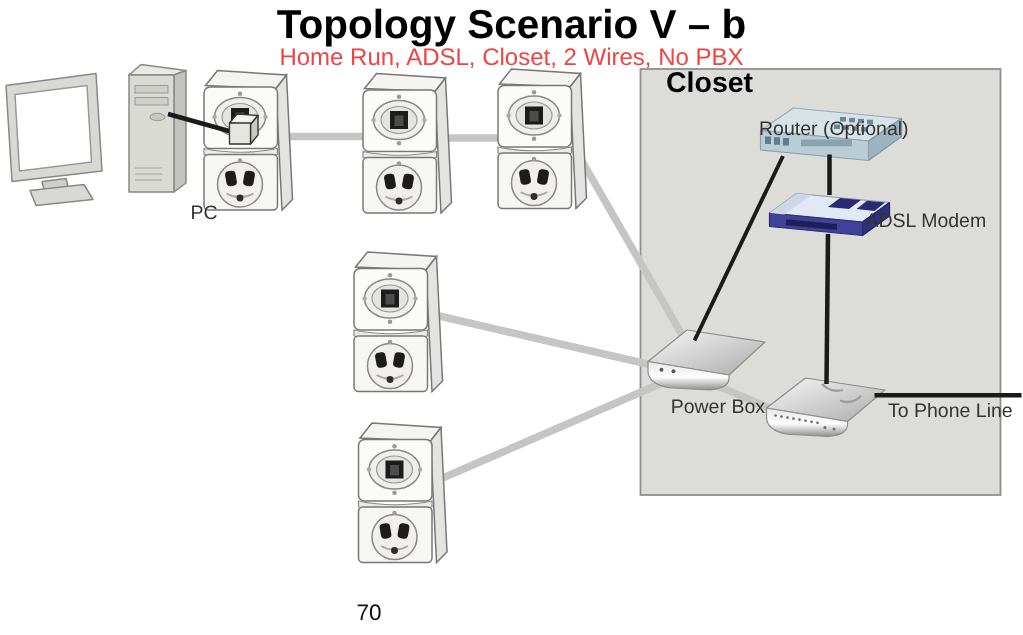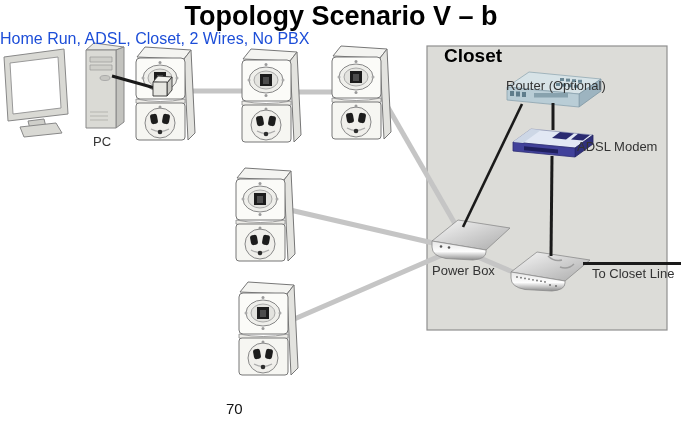--- a/index.html
+++ b/index.html
@@ -2,33 +2,33 @@
 <html><head>
 <meta charset="utf-8">
 <style>
   html,body{margin:0;padding:0;background:#ffffff;}
   #stage{
     position:relative;width:682px;height:423px;background:#ffffff;overflow:hidden;
     font-family:"Liberation Sans", sans-serif;color:#1a1a1a;
   }
   #gfx{position:absolute;left:0;top:0;}
   .lbl{position:absolute;white-space:nowrap;color:#333;font-size:13px;line-height:1.1;}
-  .lbl.center{text-align:left;}
+  .lbl.center{text-align:right;}
   #title{position:absolute;top:1px;left:0;width:682px;text-align:center;
          font-size:27px;font-weight:bold;color:#000;letter-spacing:0px;}
-  #subtitle{position:absolute;top:30px;left:0;width:682px;
-            font-size:16px;color:#1d4ed8;}
+  #subtitle{position:absolute;top:30px;left:0;width:682px;text-align:center;
+            font-size:16px;color:#ef4444;}
   #closet-label{position:absolute;left:444px;top:45px;font-size:19px;font-weight:bold;color:#000;}
   #pc-label{left:93px;top:135px;width:52px;}
   #router-label{left:506px;top:79px;}
   #modem-label{left:577px;top:140px;}
   #starbox-label{left:432px;top:264px;width:78px;}
   #powerunit-label{left:505px;top:291px;width:82px;}
   #phoneline-label{left:592px;top:267px;}
-  #page-number{position:absolute;left:226px;top:400px;width:40px;
+  #page-number{position:absolute;left:226px;top:400px;width:40px;text-align:center;
                font-size:15px;color:#111;}
 </style>
 </head>
 <body>
 
 <div id="stage">
 
   <svg id="gfx" width="682" height="423" viewBox="0 0 682 423">
     <defs>
       <linearGradient id="gBoxTop" x1="0" y1="0" x2="1" y2="1">
@@ -164,15 +164,15 @@
     </g>
   </svg>
 
   <div id="title">Topology Scenario V – b</div>
   <div id="subtitle">Home Run, ADSL, Closet, 2 Wires, No PBX</div>
   <div id="closet-label">Closet</div>
   <div class="lbl center" id="pc-label">PC</div>
   <div class="lbl" id="router-label">Router (Optional)</div>
   <div class="lbl" id="modem-label">ADSL Modem</div>
   <div class="lbl center" id="starbox-label">Power Box</div>
-  <div class="lbl" id="phoneline-label">To Closet Line</div>
+  <div class="lbl" id="phoneline-label">To Phone Line</div>
   <div id="page-number">70</div>
 </div>
 
 </body></html>

